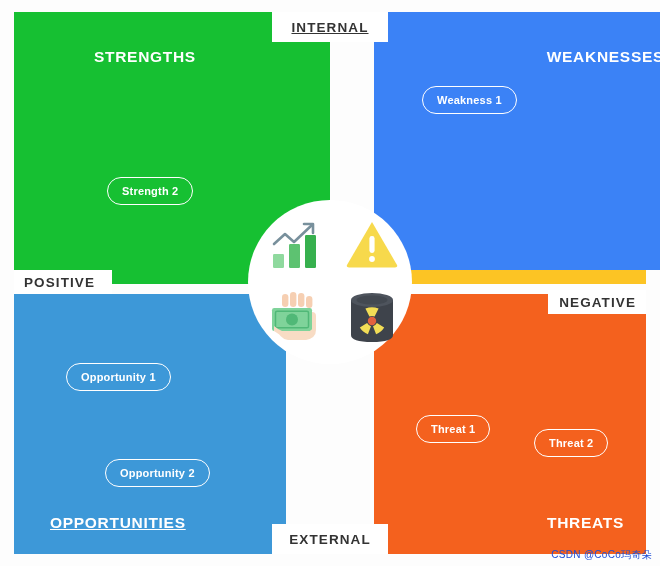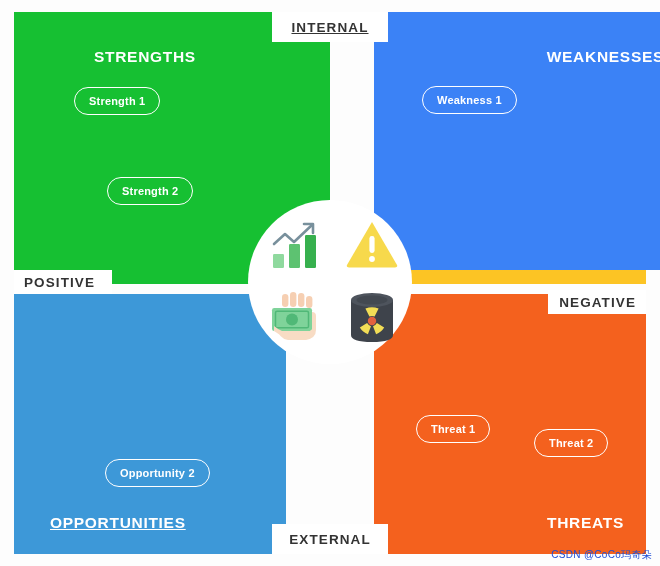--- a/index.html
+++ b/index.html
@@ -126,33 +126,33 @@
 </style>
 </head>
 <body>
 
 <div id="swot-canvas">
 
   <div class="quad" id="quad-strengths"></div>
   <div class="quad" id="quad-strengths-ext">
     <div class="quad-title" id="title-strengths">STRENGTHS</div>
   </div>
-  <div class="pill" id="pill-strength-1">Strength 1</div>
   <div class="pill" id="pill-strength-2">Strength 2</div>
 
   <div class="quad" id="quad-weaknesses"></div>
   <div class="quad" id="quad-weaknesses-ext">
     <div class="quad-title" id="title-weaknesses">WEAKNESSES</div>
   </div>
   <div class="pill" id="pill-weakness-1">Weakness 1</div>
 
   <div class="quad" id="quad-opportunities"></div>
   <div class="quad" id="quad-opportunities-ext">
     <div class="quad-title" id="title-opportunities">OPPORTUNITIES</div>
   </div>
+  <div class="pill" id="pill-opportunity-1">Opportunity 1</div>
   <div class="pill" id="pill-opportunity-2">Opportunity 2</div>
 
   <div class="quad" id="quad-threats"></div>
   <div class="quad" id="quad-threats-ext">
     <div class="quad-title" id="title-threats">THREATS</div>
   </div>
   <div class="pill" id="pill-threat-1">Threat 1</div>
   <div class="pill" id="pill-threat-2">Threat 2</div>
 
   <div class="axis-label" id="label-internal">INTERNAL</div>

